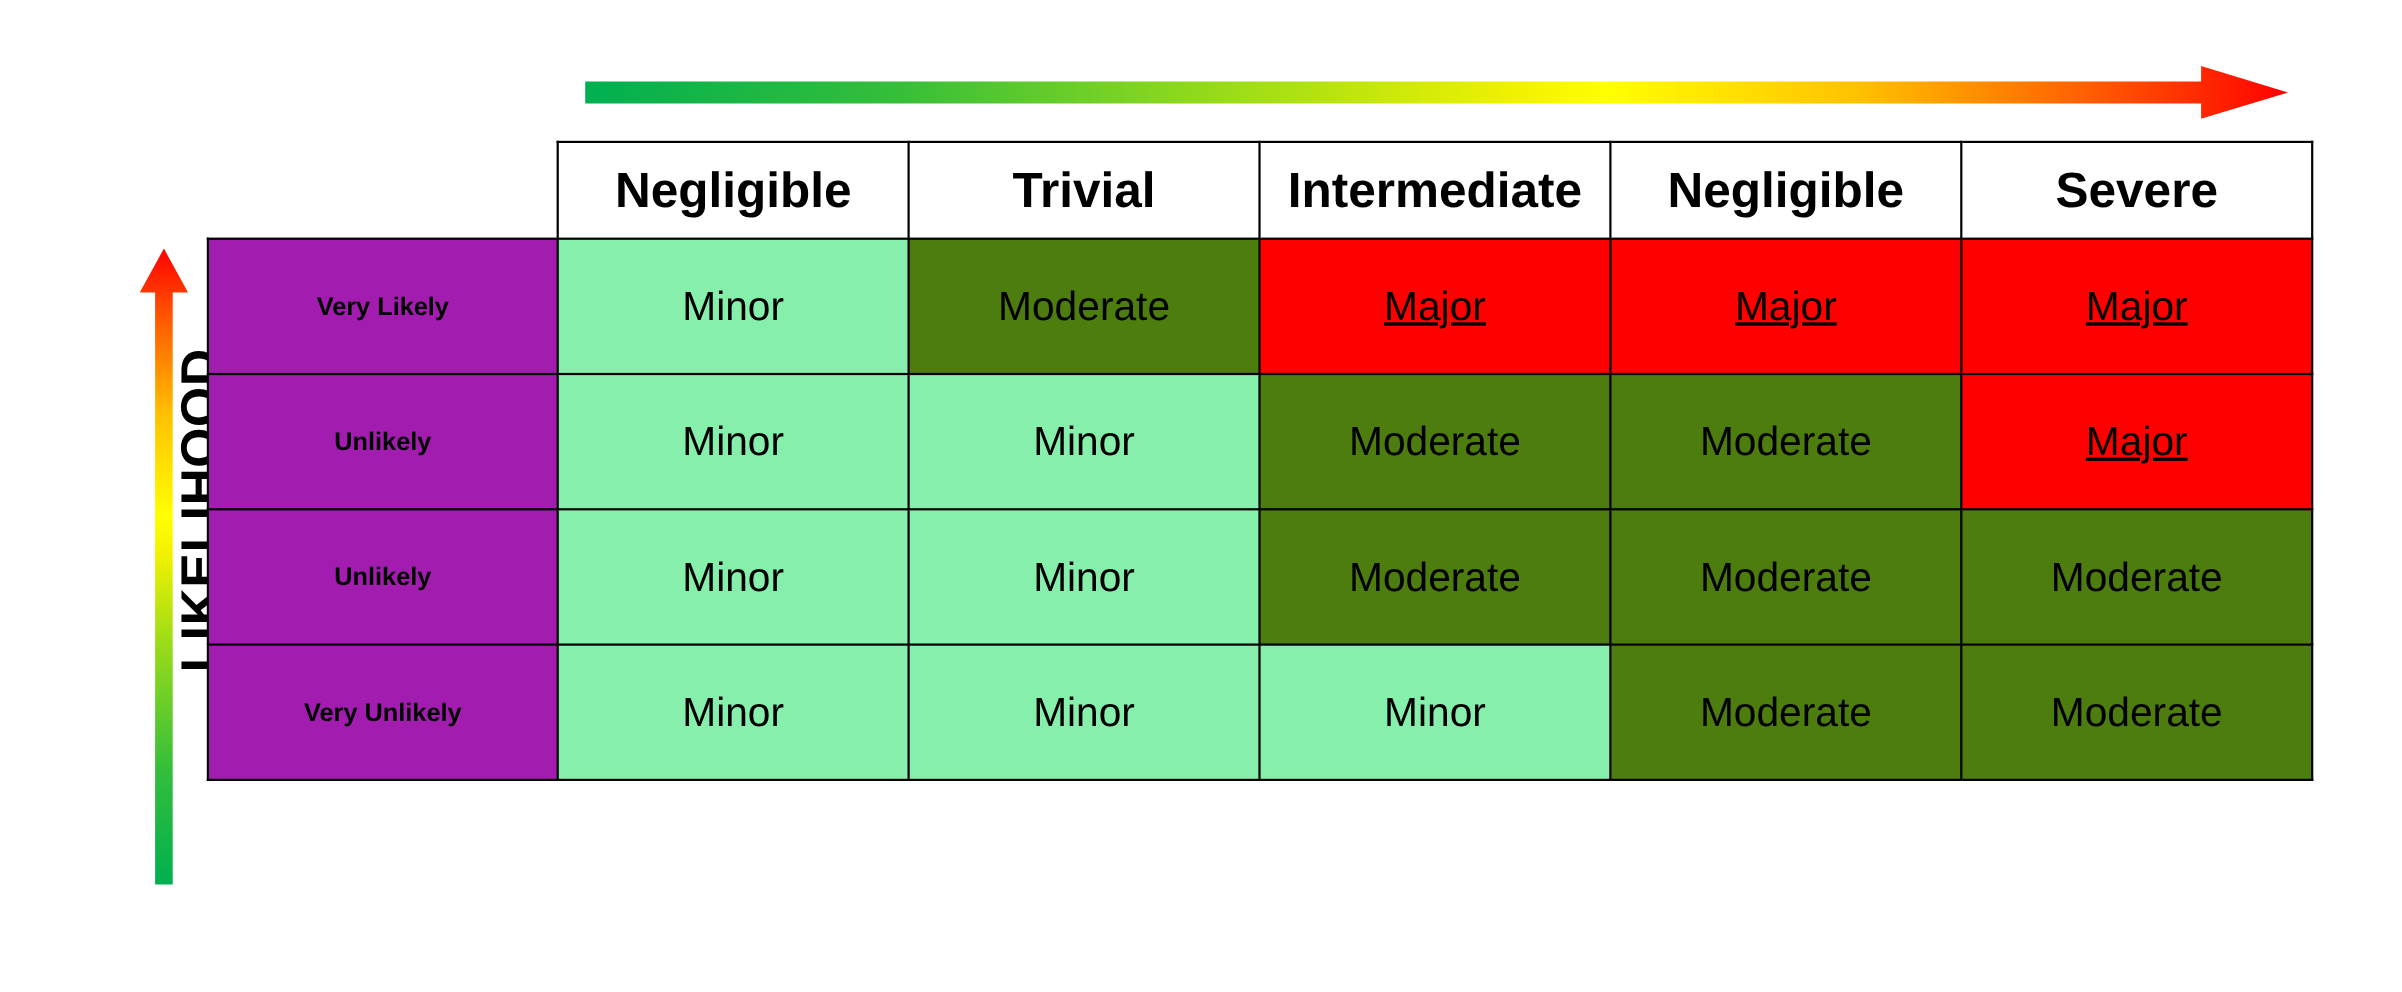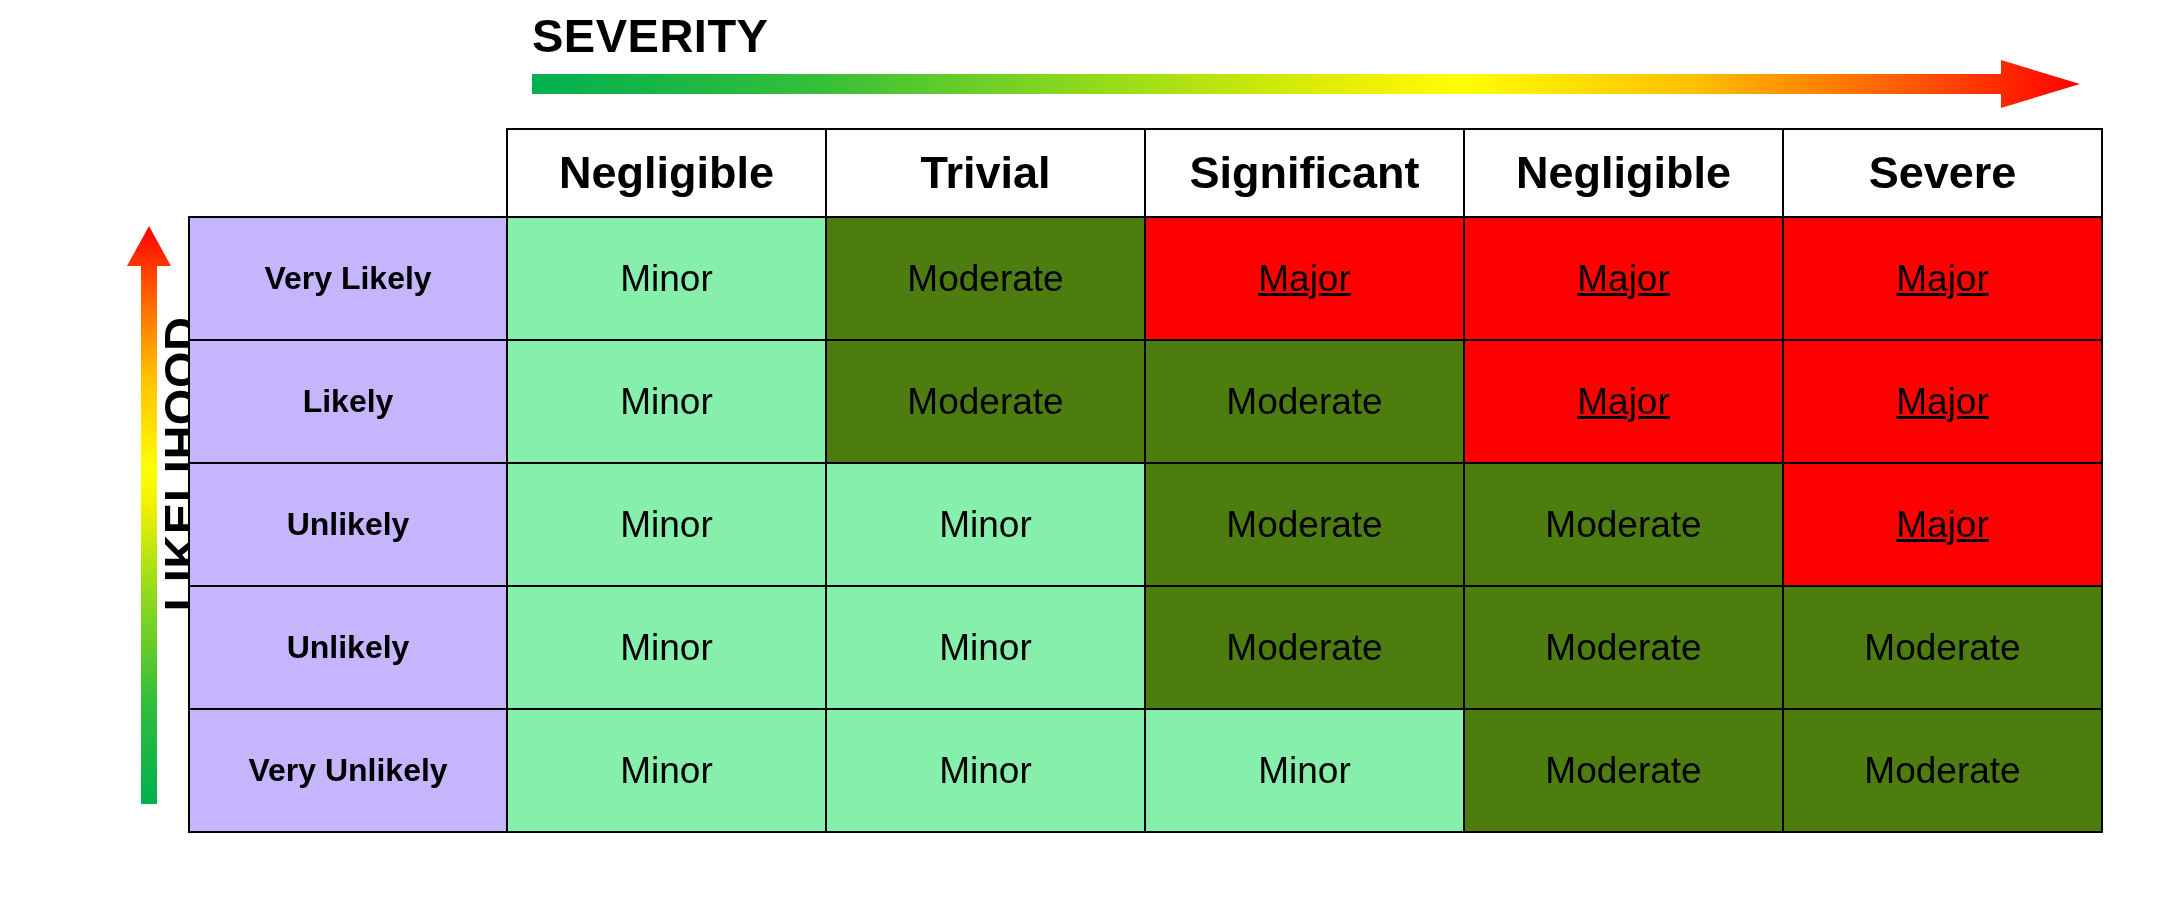--- a/index.html
+++ b/index.html
@@ -95,42 +95,41 @@
   .sev-head {
     height: 86px;
     background: #ffffff;
     font-size: 45px;
     font-weight: bold;
     font-stretch: condensed;
     width: 317px;
     white-space: nowrap;
   }
   .row-label {
-    background: #c4b5fd;
-    font-size: 32px;
+    background: #a21caf;
+    font-size: 23px;
     font-weight: bold;
     height: 121px;
     white-space: nowrap;
   }
   .risk-cell {
     font-size: 37px;
     font-weight: normal;
     height: 121px;
     white-space: nowrap;
   }
   .risk-minor    { background: #86efac; }
   .risk-moderate { background: #4d7c0f; }
   .risk-major    { background: #ff0000; text-decoration: underline; }
 </style>
 </head>
 <body>
 
 <div id="canvas">
 
-  <div id="severity-title">SEVERITY</div>
 
   <svg id="severity-arrow" viewBox="0 0 1556 48" preserveAspectRatio="none">
     <defs>
       <linearGradient id="gradH" x1="0" y1="0" x2="1" y2="0">
         <stop offset="0.00" stop-color="#00B050"></stop>
         <stop offset="0.18" stop-color="#34BE3A"></stop>
         <stop offset="0.38" stop-color="#9BDC18"></stop>
         <stop offset="0.55" stop-color="#F2F200"></stop>
         <stop offset="0.60" stop-color="#FFFF00"></stop>
         <stop offset="0.75" stop-color="#FFC000"></stop>
@@ -158,44 +157,36 @@
     </defs>
     <path d="M 17,582 L 17,44 L 3,44 L 25,4 L 47,44 L 33,44 L 33,582 Z" fill="url(#gradV)"></path>
   </svg>
 
   <table id="matrix">
     <thead>
       <tr>
         <th class="corner-cell"></th>
         <th class="sev-head">Negligible</th>
         <th class="sev-head">Trivial</th>
-        <th class="sev-head">Significant</th>
+        <th class="sev-head">Intermediate</th>
         <th class="sev-head">Negligible</th>
         <th class="sev-head">Severe</th>
       </tr>
     </thead>
     <tbody>
 
       <tr>
         <td class="row-label">Very Likely</td>
         <td class="risk-cell risk-minor">Minor</td>
         <td class="risk-cell risk-moderate">Moderate</td>
         <td class="risk-cell risk-major">Major</td>
         <td class="risk-cell risk-major">Major</td>
         <td class="risk-cell risk-major">Major</td>
       </tr>
 
-      <tr>
-        <td class="row-label">Likely</td>
-        <td class="risk-cell risk-minor">Minor</td>
-        <td class="risk-cell risk-moderate">Moderate</td>
-        <td class="risk-cell risk-moderate">Moderate</td>
-        <td class="risk-cell risk-major">Major</td>
-        <td class="risk-cell risk-major">Major</td>
-      </tr>
 
       <tr>
         <td class="row-label">Unlikely</td>
         <td class="risk-cell risk-minor">Minor</td>
         <td class="risk-cell risk-minor">Minor</td>
         <td class="risk-cell risk-moderate">Moderate</td>
         <td class="risk-cell risk-moderate">Moderate</td>
         <td class="risk-cell risk-major">Major</td>
       </tr>
 

